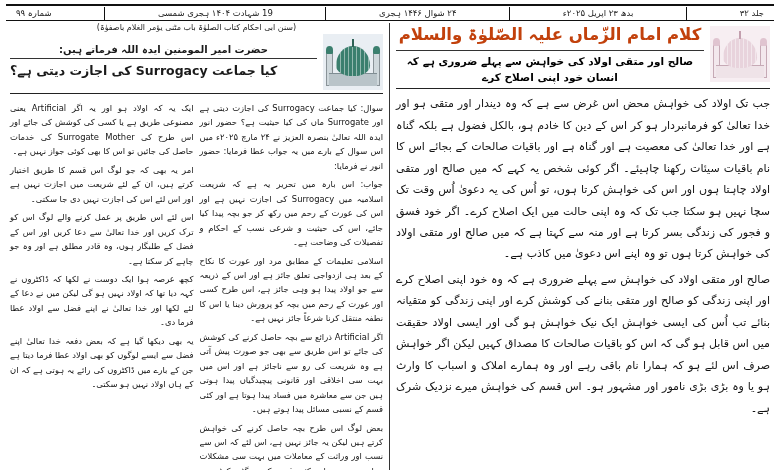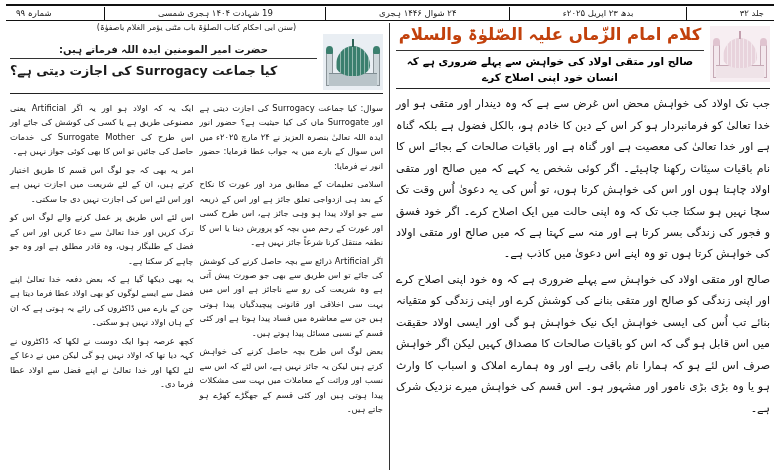--- a/index.html
+++ b/index.html
@@ -272,28 +272,29 @@
         </div>
         <div class="head-text">
           <div class="head-name">حضرت امیر المومنین ایدہ اللہ فرماتے ہیں:</div>
           <div class="head-q">کیا جماعت Surrogacy کی اجازت دیتی ہے؟</div>
         </div>
       </div>
 
       <div class="subcols">
         <div class="subcol body-text">
           <p class="lead">سوال: کیا جماعت Surrogacy کی اجازت دیتی ہے اور Surrogate ماں کی کیا حیثیت ہے؟ حضور انور ایدہ اللہ تعالیٰ بنصرہ العزیز نے ۲۴ مارچ ۲۰۲۵ء میں اس سوال کے بارے میں یہ جواب عطا فرمایا: حضور انور نے فرمایا:</p>
+          <p>جواب: اس بارہ میں تحریر یہ ہے کہ شریعت اسلامیہ میں Surrogacy کی اجازت نہیں ہے اور اس کی عورت کے رحم میں رکھ کر جو بچہ پیدا کیا جائے، اس کی حیثیت و شرعی نسب کے احکام و تفصیلات کی وضاحت ہے۔</p>
           <p>اسلامی تعلیمات کے مطابق مرد اور عورت کا نکاح کے بعد ہی ازدواجی تعلق جائز ہے اور اس کے ذریعہ سے جو اولاد پیدا ہو وہی جائز ہے، اس طرح کسی اور عورت کے رحم میں بچہ کو پرورش دینا یا اس کا نطفہ منتقل کرنا شرعاً جائز نہیں ہے۔</p>
           <p>اگر Artificial ذرائع سے بچہ حاصل کرنے کی کوشش کی جائے تو اس طریق سے بھی جو صورت پیش آتی ہے وہ شریعت کی رو سے ناجائز ہے اور اس میں بہت سی اخلاقی اور قانونی پیچیدگیاں پیدا ہوتی ہیں جن سے معاشرہ میں فساد پیدا ہوتا ہے اور کئی قسم کے نسبی مسائل پیدا ہوتے ہیں۔</p>
           <p>بعض لوگ اس طرح بچہ حاصل کرنے کی خواہش کرتے ہیں لیکن یہ جائز نہیں ہے، اس لئے کہ اس سے نسب اور وراثت کے معاملات میں بہت سی مشکلات پیدا ہوتی ہیں اور کئی قسم کے جھگڑے کھڑے ہو جاتے ہیں۔</p>
         </div>
         <div class="subcol body-text">
           <p class="lead">ایک یہ کہ اولاد ہو اور یہ اگر Artificial یعنی مصنوعی طریق ہے یا کسی کی کوشش کی جائے اور اس طرح کی Surrogate Mother کی خدمات حاصل کی جائیں تو اس کا بھی کوئی جواز نہیں ہے۔</p>
           <p>امر یہ بھی کہ جو لوگ اس قسم کا طریق اختیار کرتے ہیں، ان کے لئے شریعت میں اجازت نہیں ہے اور اس لئے اس کی اجازت نہیں دی جا سکتی۔</p>
           <p>اس لئے اس طریق پر عمل کرنے والے لوگ اس کو ترک کریں اور خدا تعالیٰ سے دعا کریں اور اس کے فضل کے طلبگار ہوں، وہ قادر مطلق ہے اور وہ جو چاہے کر سکتا ہے۔</p>
+          <p>کچھ عرصہ ہوا ایک دوست نے لکھا کہ ڈاکٹروں نے کہہ دیا تھا کہ اولاد نہیں ہو گی لیکن میں نے دعا کے لئے لکھا اور خدا تعالیٰ نے اپنے فضل سے اولاد عطا فرما دی۔</p>
           <p>یہ بھی دیکھا گیا ہے کہ بعض دفعہ خدا تعالیٰ اپنے فضل سے ایسے لوگوں کو بھی اولاد عطا فرما دیتا ہے جن کے بارے میں ڈاکٹروں کی رائے یہ ہوتی ہے کہ ان کے ہاں اولاد نہیں ہو سکتی۔</p>
-          <p>کچھ عرصہ ہوا ایک دوست نے لکھا کہ ڈاکٹروں نے کہہ دیا تھا کہ اولاد نہیں ہو گی لیکن میں نے دعا کے لئے لکھا اور خدا تعالیٰ نے اپنے فضل سے اولاد عطا فرما دی۔</p>
         </div>
       </div>
     </div>
 
   </div>
 </div>
 
 </body></html>

